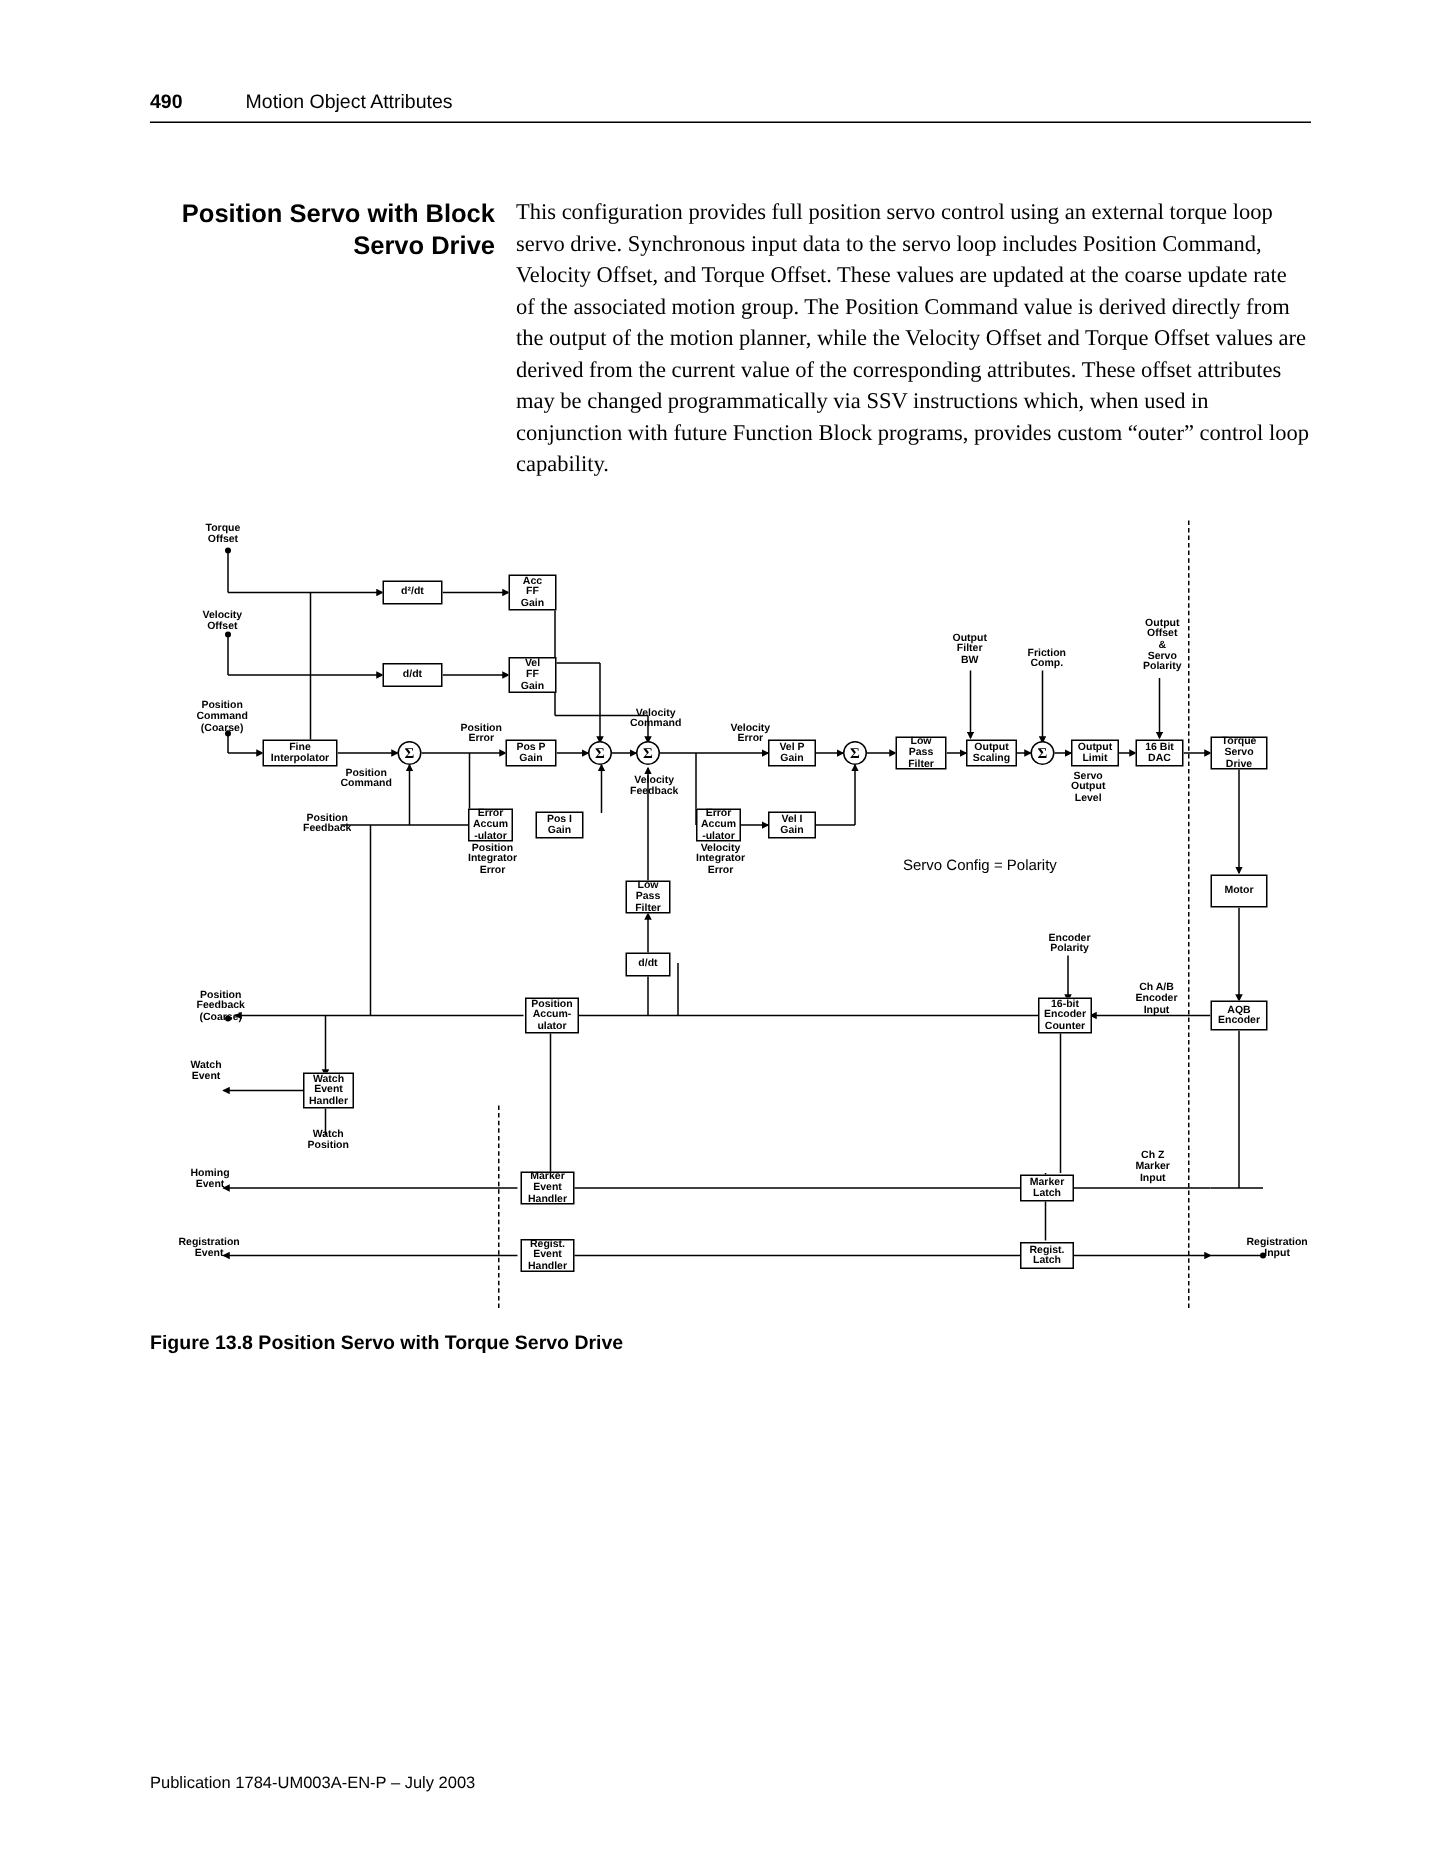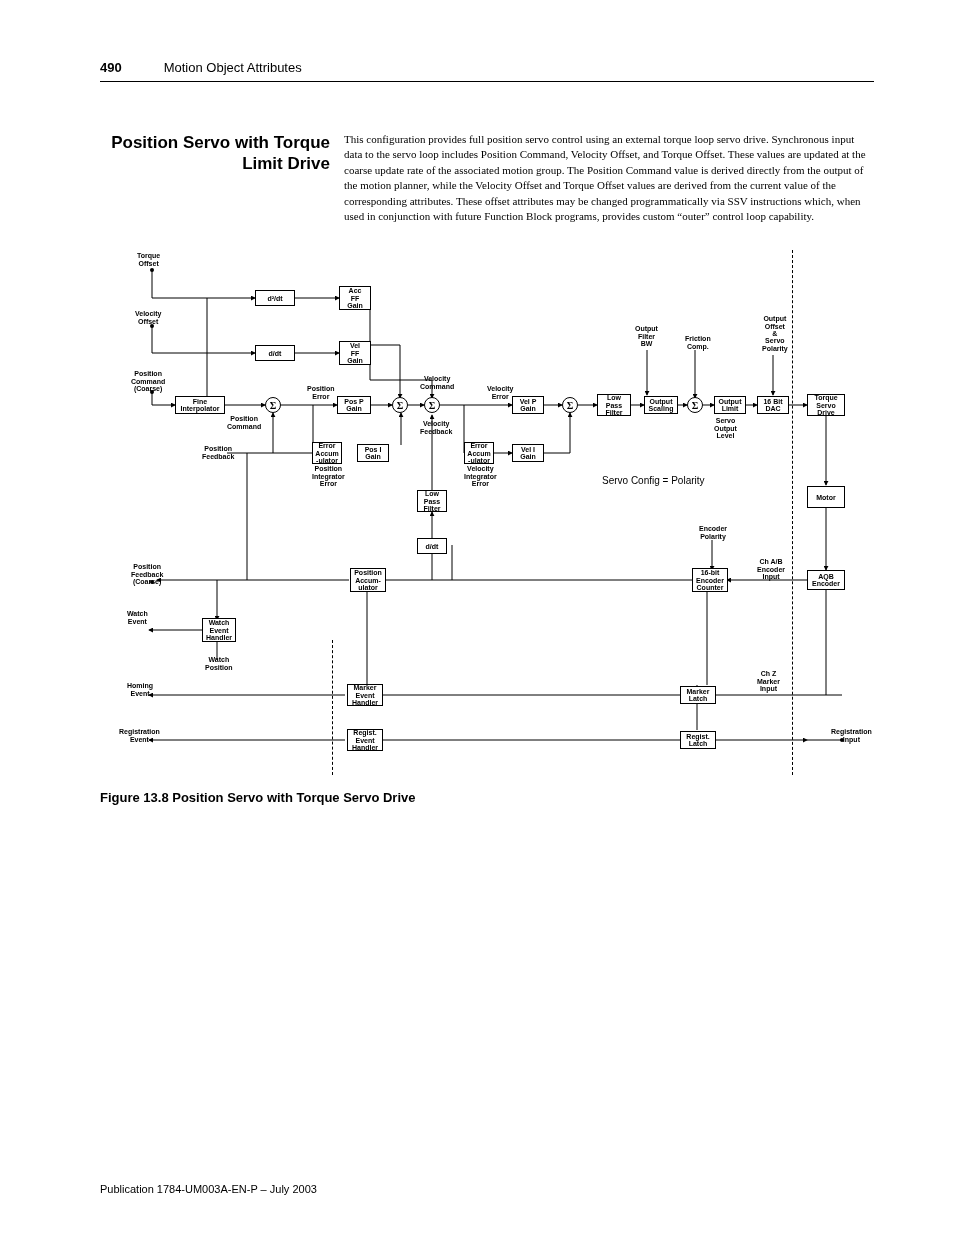--- a/index.html
+++ b/index.html
@@ -35,21 +35,21 @@
     text-align: right;
   }
   .section-head {
     font-family: Arial, Helvetica, sans-serif;
     font-weight: bold;
     font-size: 17px;
     line-height: 1.25;
   }
   .right-col {
     flex: 1;
-    font-size: 11px;
+    font-size: 15px;
     line-height: 1.4;
   }
 
   .diagram-area {
     position: relative;
     margin: 0 auto 10px auto;
     width: 760px;
     height: 530px;
     font-family: Arial, Helvetica, sans-serif;
     font-size: 7px;
@@ -116,21 +116,21 @@
 <body>
 
 <div class="header-row">
   <span class="page-no">490</span>
   <span class="chapter">Motion Object Attributes</span>
 </div>
 <hr class="rule">
 
 <div class="two-col">
   <div class="left-col">
-    <div class="section-head">Position Servo with Torque Limit Drive</div>
+    <div class="section-head">Position Servo with Block Servo Drive</div>
   </div>
   <div class="right-col">This configuration provides full position servo control using an external torque loop servo drive. Synchronous input data to the servo loop includes Position Command, Velocity Offset, and Torque Offset. These values are updated at the coarse update rate of the associated motion group. The Position Command value is derived directly from the output of the motion planner, while the Velocity Offset and Torque Offset values are derived from the current value of the corresponding attributes. These offset attributes may be changed programmatically via SSV instructions which, when used in conjunction with future Function Block programs, provides custom “outer” control loop capability.</div>
 </div>
 
 <div class="diagram-area">
 
   <div class="vdash" style="left:685px; top:0; height:525px;"></div>
   <div class="vdash" style="left:225px; top:390px; height:135px;"></div>
   <div class="vdash" style="left:685px; top:240px; height:0;"></div>
 

